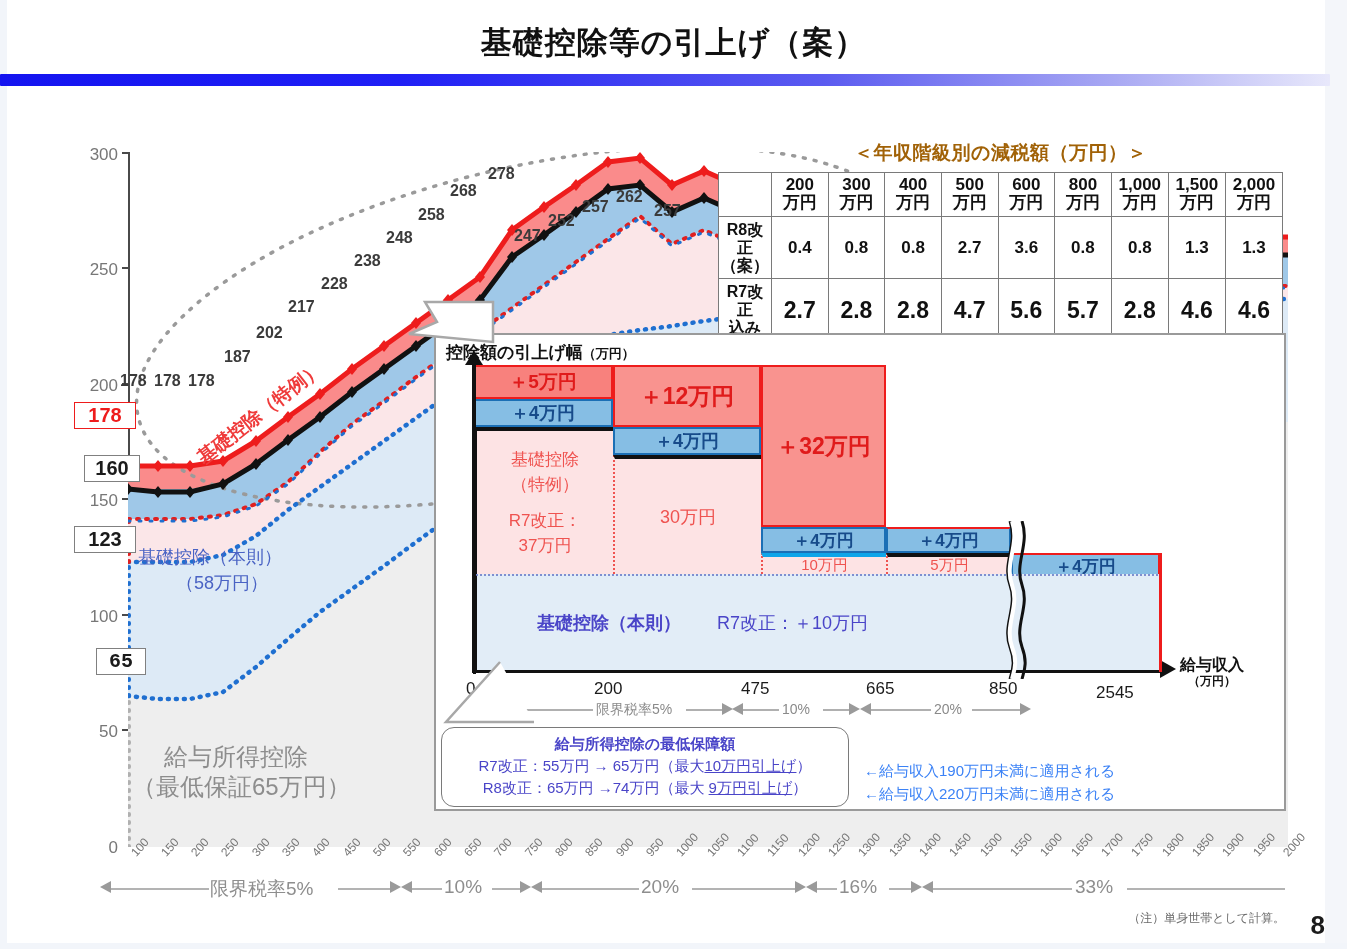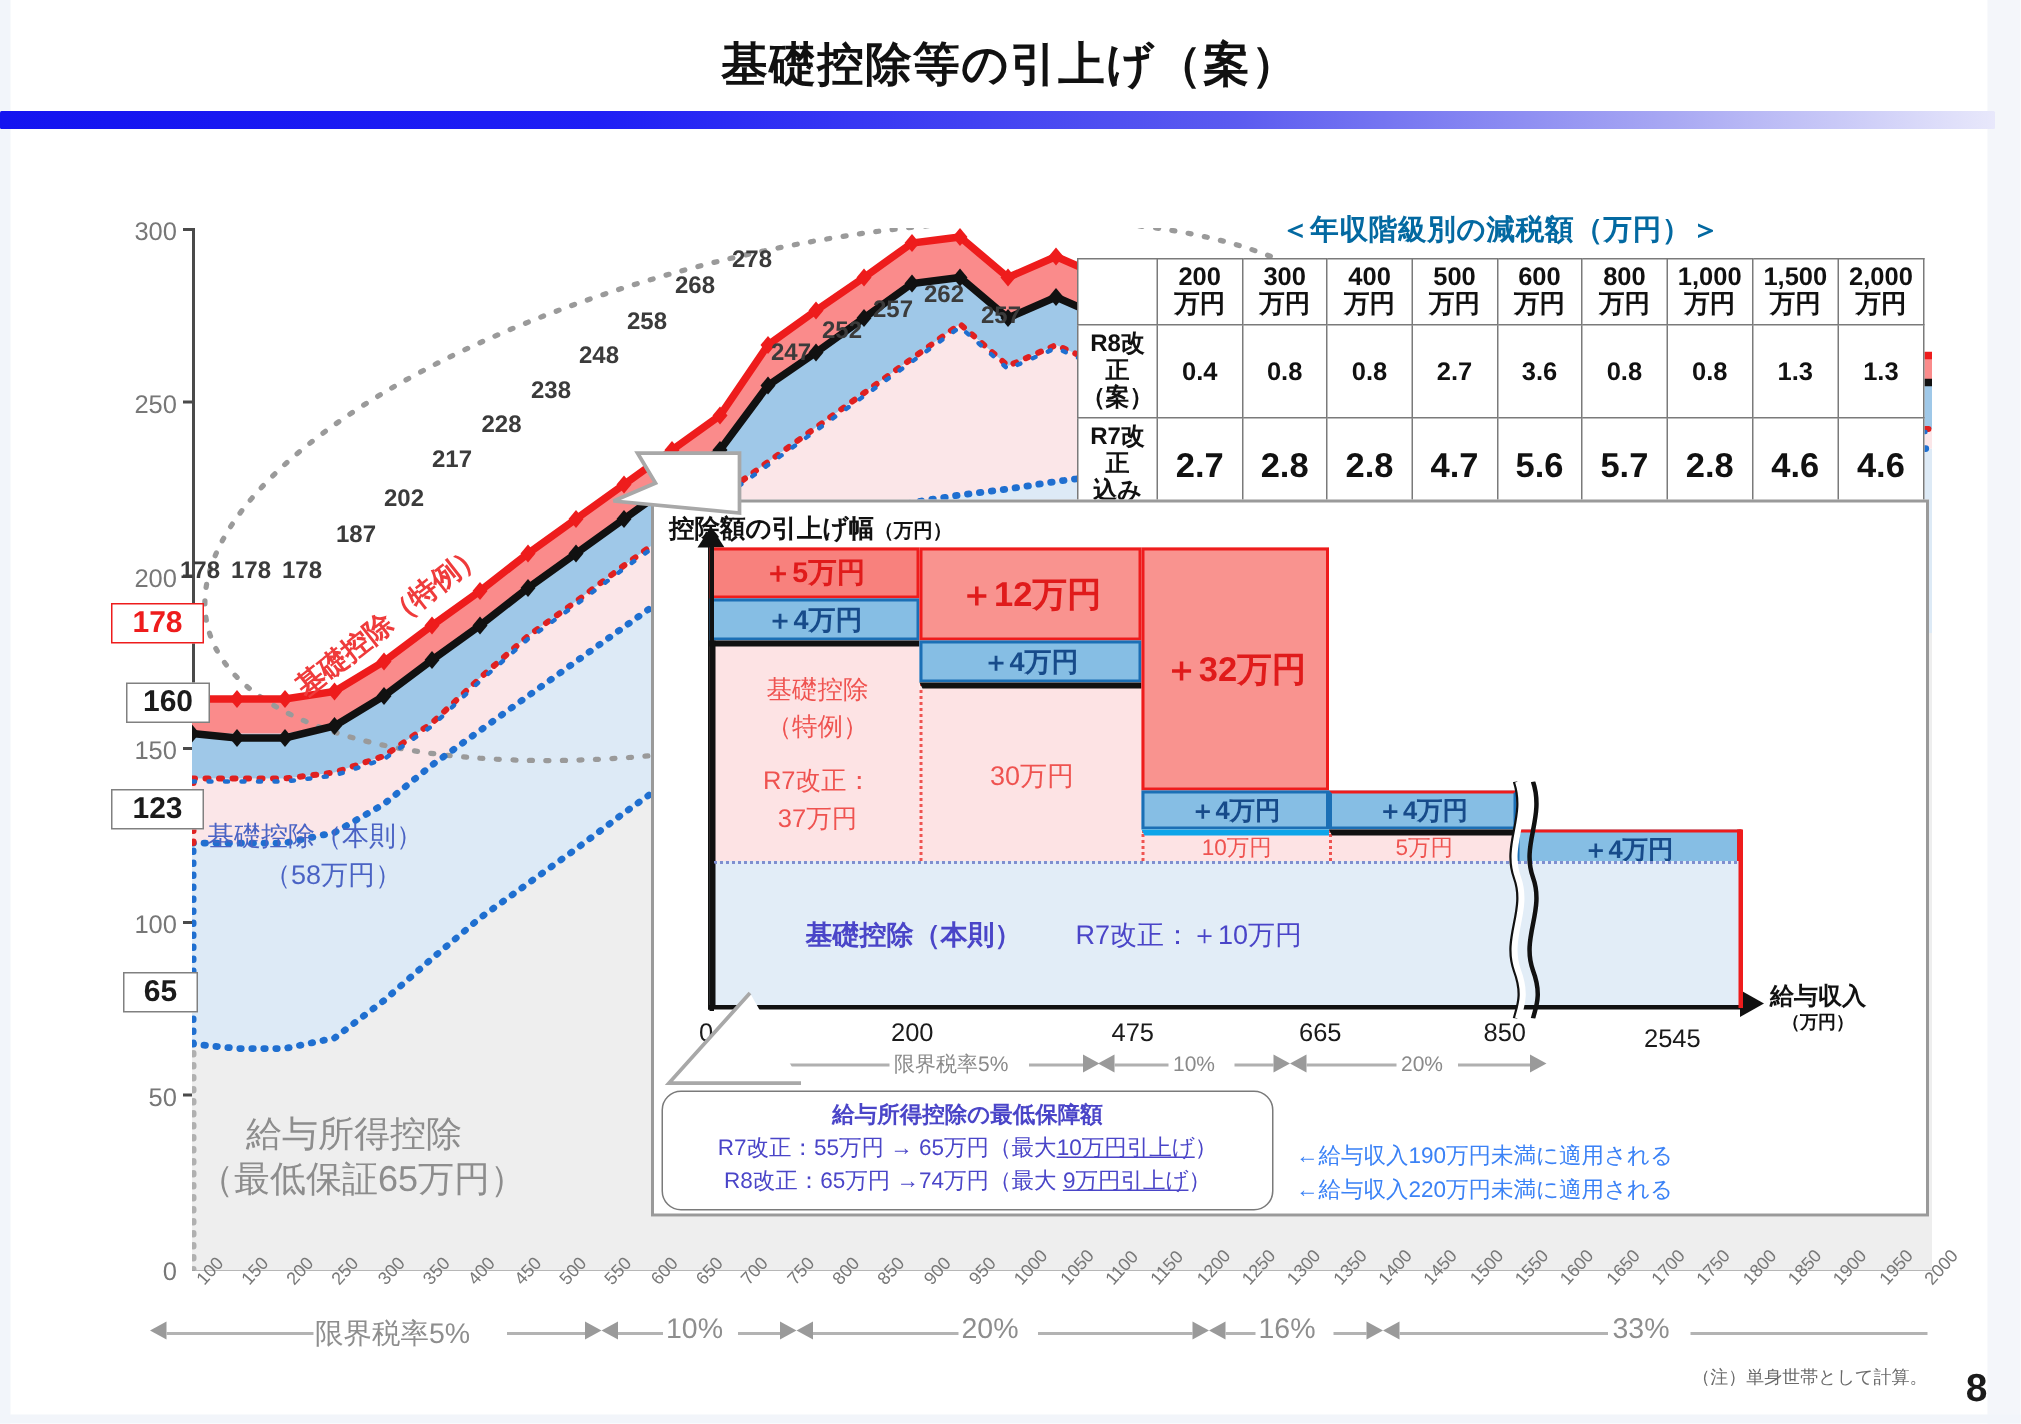--- a/index.html
+++ b/index.html
@@ -49,21 +49,21 @@
   }
   .ybox.red { border-color:#ee1c1c; color:#ee1c1c; }
 
   .area-label { position:absolute; white-space:nowrap; text-align:center; }
   .lbl-kiso-toku { font-size:19px; color:#ef3b3b; font-weight:bold; transform:rotate(-38deg); transform-origin:left top; }
   .lbl-kiso-honsoku { font-size:18px; color:#4a63c4; line-height:1.35; }
   .lbl-kyuyo { font-size:24px; color:#8d8d8d; line-height:1.4; }
 
   
   .tbl-wrap { position:absolute; left:718px; top:140px; width:565px; }
-  .tbl-title { font-size:19px; font-weight:bold; color:#0369a1; text-align:center; margin-bottom:6px; letter-spacing:.5px; }
+  .tbl-title { font-size:19px; font-weight:bold; color:#a16207; text-align:center; margin-bottom:6px; letter-spacing:.5px; }
   table.dt { border-collapse:collapse; width:100%; background:#fff; }
   table.dt td, table.dt th { border:1.4px solid #7a7a7a; text-align:center; color:#111; }
   table.dt .hcell { font-size:17px; font-weight:bold; line-height:1.08; padding:3px 2px; width:10.2%; }
   table.dt .rowlab { font-size:16px; font-weight:bold; line-height:1.12; padding:4px 2px; width:8.2%; }
   table.dt .v-small { font-size:17px; font-weight:bold; padding:6px 2px; }
   table.dt .v-big { font-size:23px; font-weight:bold; padding:5px 2px; }
 
   
   .inset { position:absolute; left:434px; top:333px; width:852px; height:478px; background:#fff; border:2px solid #9a9a9a; }
   .inset-title { position:absolute; left:10px; top:6px; font-size:17px; font-weight:bold; color:#111; white-space:nowrap; }
@@ -239,21 +239,21 @@
     <div class="vallabel" style="left:428px; top:35px;">278</div>
     <div class="vallabel" style="left:454px; top:97px;">247</div>
     <div class="vallabel" style="left:488px; top:82px;">252</div>
     <div class="vallabel" style="left:522px; top:68px;">257</div>
     <div class="vallabel" style="left:556px; top:58px;">262</div>
     <div class="vallabel" style="left:594px; top:72px;">257</div>
 
     <div class="ybox red" style="left:14px; top:272px; width:62px;">178</div>
     <div class="ybox" style="left:24px; top:325px; width:56px;">160</div>
     <div class="ybox" style="left:14px; top:396px; width:62px;">123</div>
-    <div class="ybox" style="left:22px; top:518px; width:50px;">65</div>
+    <div class="ybox" style="left:36px; top:518px; width:50px;font-family:Liberation Mono, monospace;">65</div>
 
     <div class="area-label lbl-kiso-toku" style="left:132px; top:320px;">基礎控除（特例）</div>
     <div class="area-label lbl-kiso-honsoku" style="left:78px; top:415px;">基礎控除（本則）</div>
     <div class="area-label lbl-kiso-honsoku" style="left:116px; top:441px;">（58万円）</div>
     <div class="area-label lbl-kyuyo" style="left:104px; top:610px;">給与所得控除</div>
     <div class="area-label lbl-kyuyo" style="left:72px; top:640px;">（最低保証65万円）</div>
 
     <div class="xticks">
       <div class="xtick" style="left:0px;">100</div>
       <div class="xtick" style="left:30px;">150</div>

